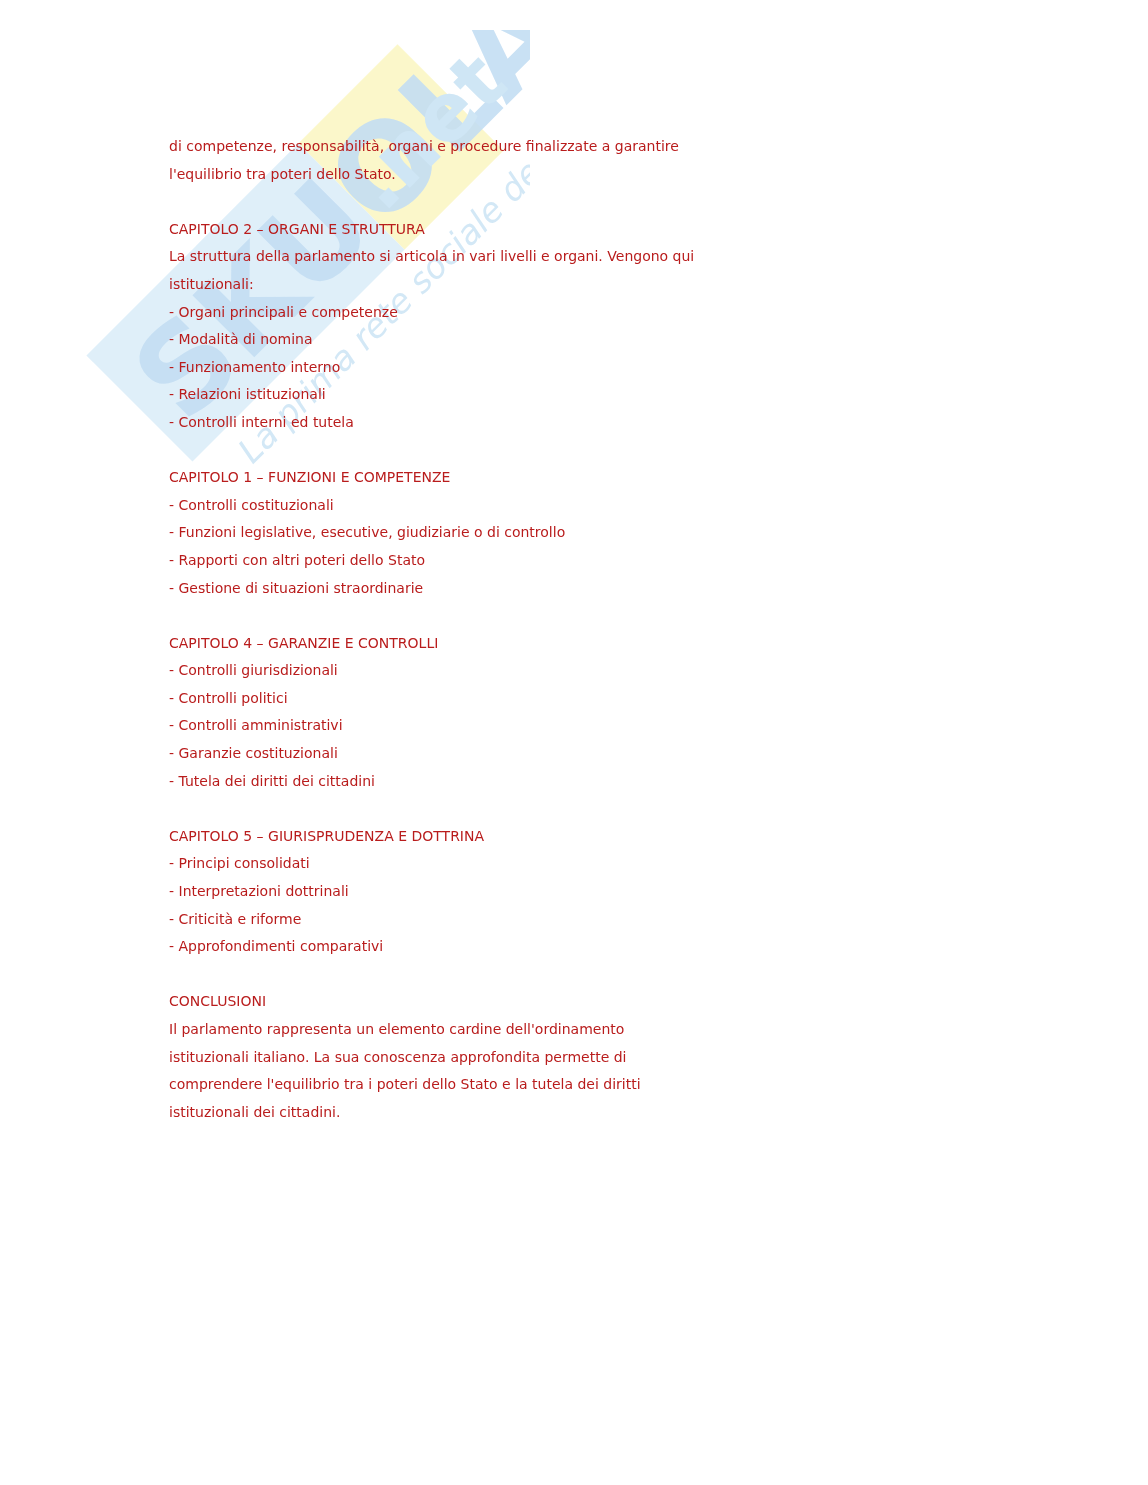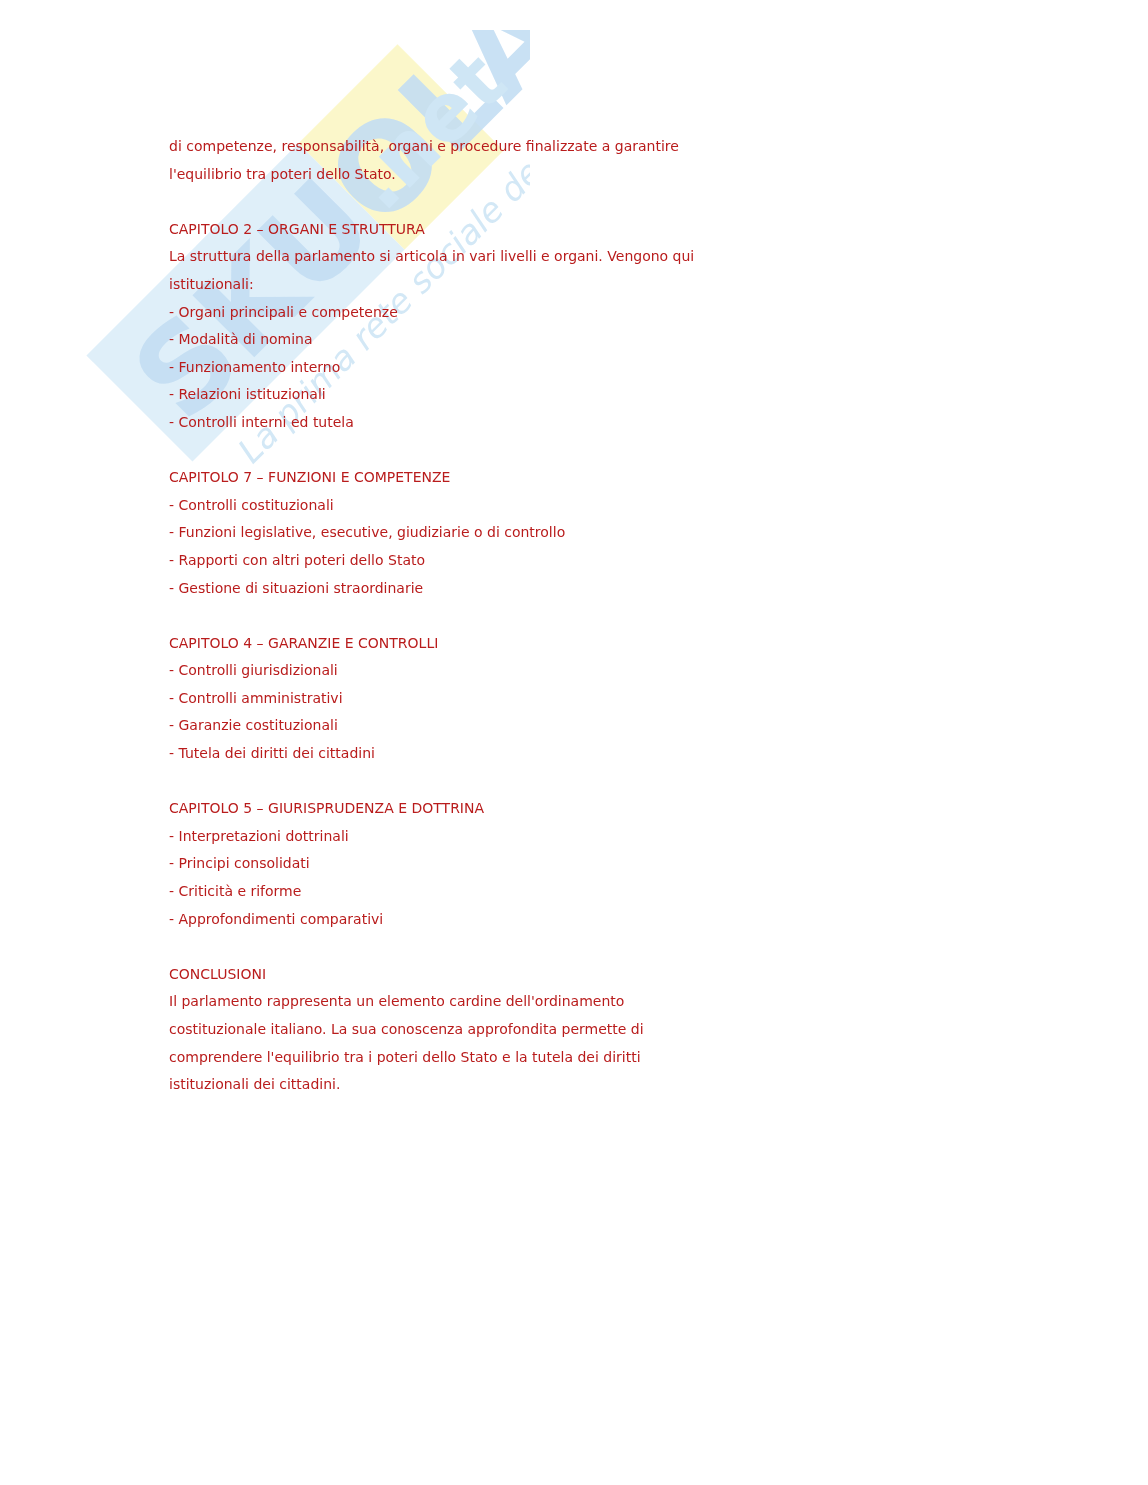--- a/index.html
+++ b/index.html
@@ -37,40 +37,41 @@
     <p>CAPITOLO 2 – ORGANI E STRUTTURA</p>
     <p>La struttura della parlamento si articola in vari livelli e organi. Vengono qui</p>
     <p>istituzionali:</p>
     <p>- Organi principali e competenze</p>
     <p>- Modalità di nomina</p>
     <p>- Funzionamento interno</p>
     <p>- Relazioni istituzionali</p>
     <p>- Controlli interni ed tutela</p>
     <div class="gap"></div>
 
-    <p>CAPITOLO 7 – FUNZIONI E COMPETENZE</p>
+    <p>CAPITOLO 1 – FUNZIONI E COMPETENZE</p>
     <p>- Controlli costituzionali</p>
     <p>- Funzioni legislative, esecutive, giudiziarie o di controllo</p>
     <p>- Rapporti con altri poteri dello Stato</p>
     <p>- Gestione di situazioni straordinarie</p>
     <div class="gap"></div>
 
     <p>CAPITOLO 4 – GARANZIE E CONTROLLI</p>
     <p>- Controlli giurisdizionali</p>
+    <p>- Controlli politici</p>
     <p>- Controlli amministrativi</p>
     <p>- Garanzie costituzionali</p>
     <p>- Tutela dei diritti dei cittadini</p>
     <div class="gap"></div>
 
     <p>CAPITOLO 5 – GIURISPRUDENZA E DOTTRINA</p>
+    <p>- Principi consolidati</p>
     <p>- Interpretazioni dottrinali</p>
-    <p>- Principi consolidati</p>
     <p>- Criticità e riforme</p>
     <p>- Approfondimenti comparativi</p>
     <div class="gap"></div>
 
     <p>CONCLUSIONI</p>
     <p>Il parlamento rappresenta un elemento cardine dell'ordinamento</p>
-    <p>costituzionale italiano. La sua conoscenza approfondita permette di</p>
+    <p>istituzionali italiano. La sua conoscenza approfondita permette di</p>
     <p>comprendere l'equilibrio tra i poteri dello Stato e la tutela dei diritti</p>
     <p>istituzionali dei cittadini.</p>
   </div>
 </div>
 
 </body></html>

